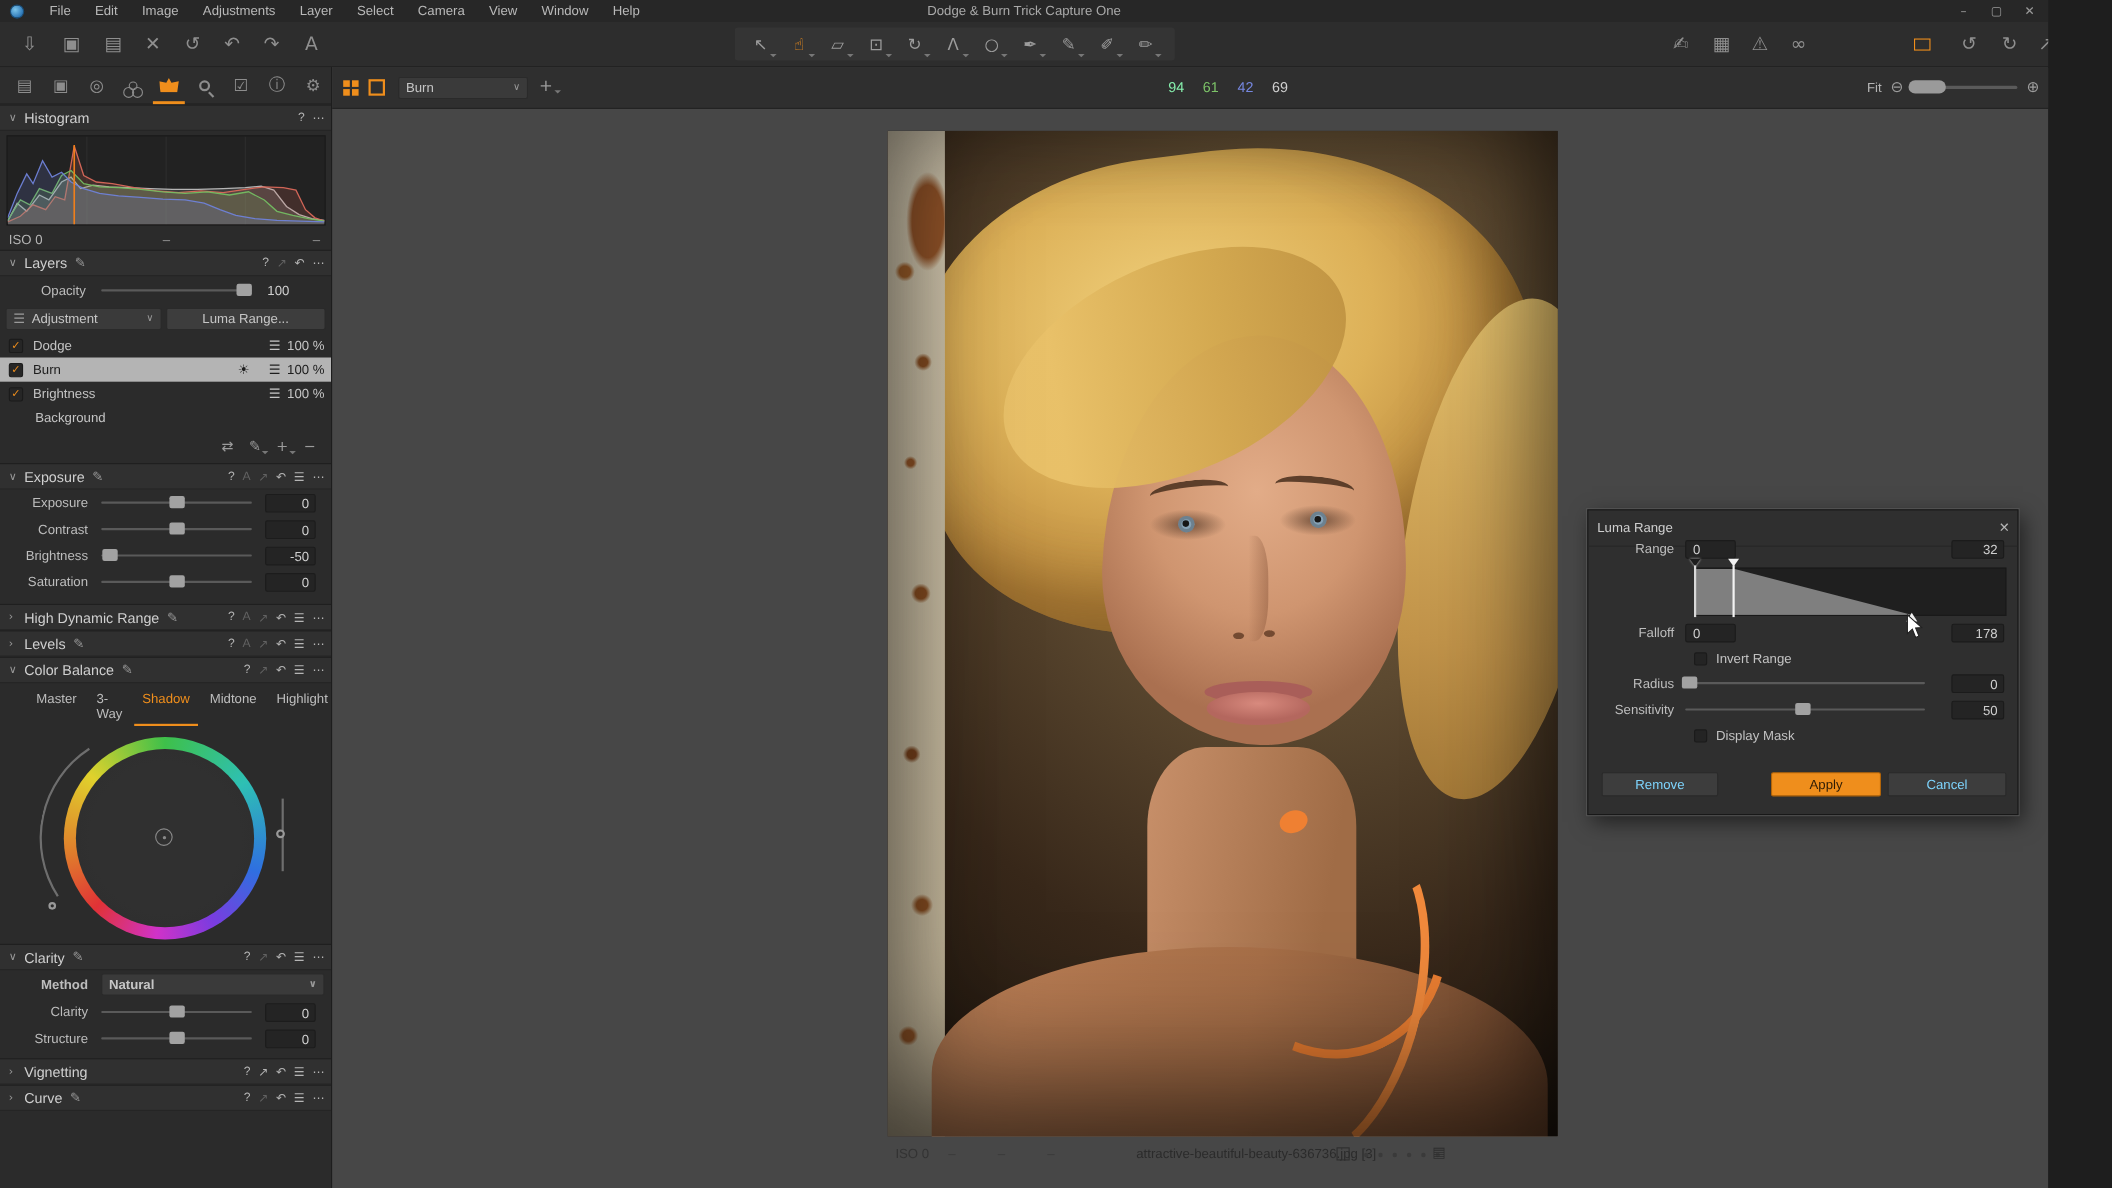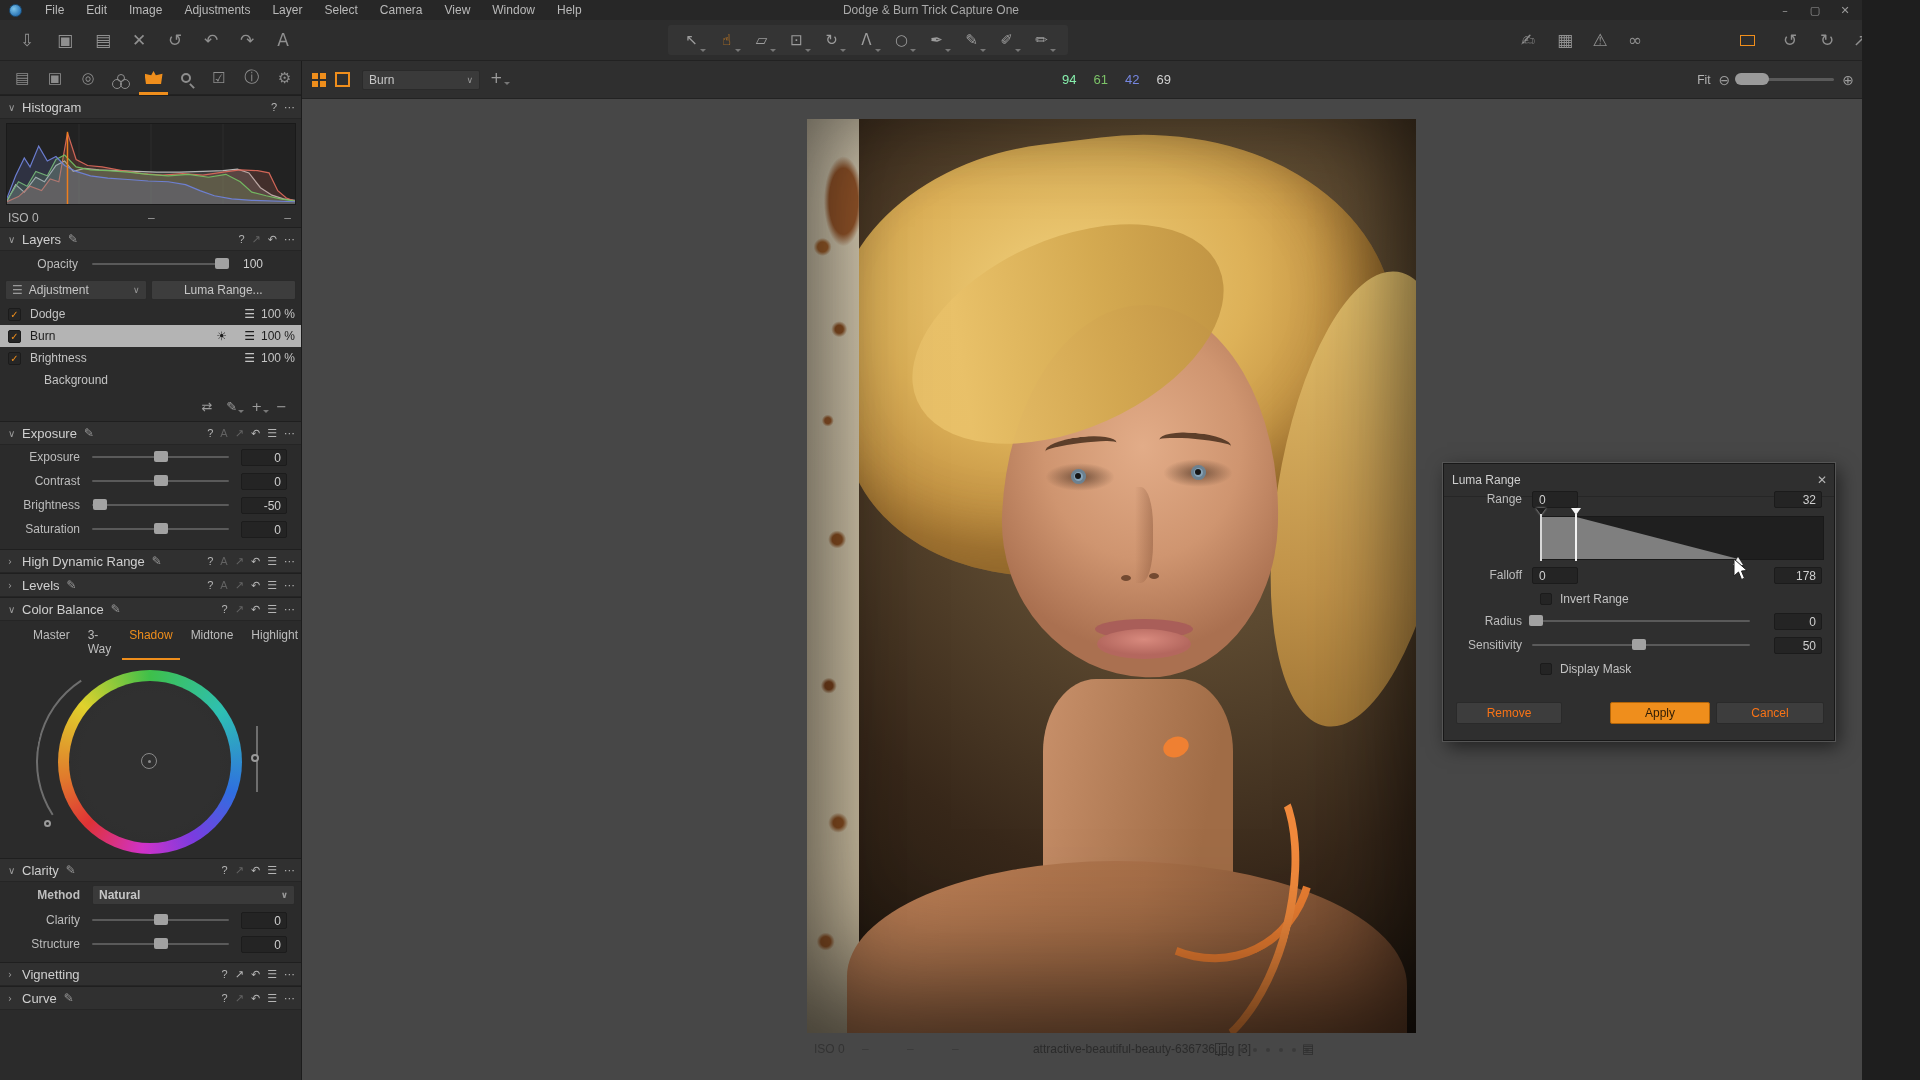--- a/index.html
+++ b/index.html
@@ -232,21 +232,21 @@
   .drow .dlbl { width:88px; text-align:right; padding-right:10px; color:#bdbdbd; }
   .dinput { width:46px; height:17px; background:#242424; border:1px solid #1b1b1b; border-radius:2px;
          color:#cfcfcf; padding:1px 0 0 6px; }
   .dval { position:absolute; right:12px; width:48px; height:17px; background:#242424; border:1px solid #1b1b1b;
          border-radius:2px; color:#cfcfcf; text-align:right; padding:1px 5px 0 0; }
   .strip { position:absolute; left:96px; top:52px; width:284px; height:44px; background:#1f1f1f;
          border:1px solid #191919; }
   .strip-shape { position:absolute; inset:0; background:#7f7f7f; }
   .dchk { width:12px; height:12px; background:#242424; border:1px solid #1b1b1b; border-radius:2px; }
   .dbtn { position:absolute; height:22px; display:flex; align-items:center; justify-content:center;
-         background:#3d3d3d; border:1px solid #2a2a2a; border-radius:2px; color:#f97316; }
+         background:#3d3d3d; border:1px solid #2a2a2a; border-radius:2px; color:#7dd3fc; }
   .dbtn.apply { background:#ef8e1c; border-color:#b26408; color:#2e1c05; }
 
   .cursor { position:absolute; left:1733px; top:558px; z-index:99; pointer-events:none; }
 </style>
 </head>
 <body>
 
 <div class="app">
 
   <div class="titlebar">
@@ -436,21 +436,21 @@
     </div>
     <div class="lrow">
       <span class="cb">
           <i class="ic">✓</i>
         </span>
       <span>Brightness</span>
       <i class="sl-ic ic">☰</i>
       <span class="pct">100 %</span>
     </div>
     <div class="lrow">
-      <span style="margin-left:36px">Background</span>
+      <span style="margin-left:24px">Background</span>
     </div>
 
     <div class="lact">
       <i class="ic">⇄</i>
       <i class="ic"><span>✎</span><span class="caret"></span></i>
       <i class="ic"><span>+</span><span class="caret"></span></i>
       <i class="ic">−</i>
     </div>
 
     <div class="sec-h">

